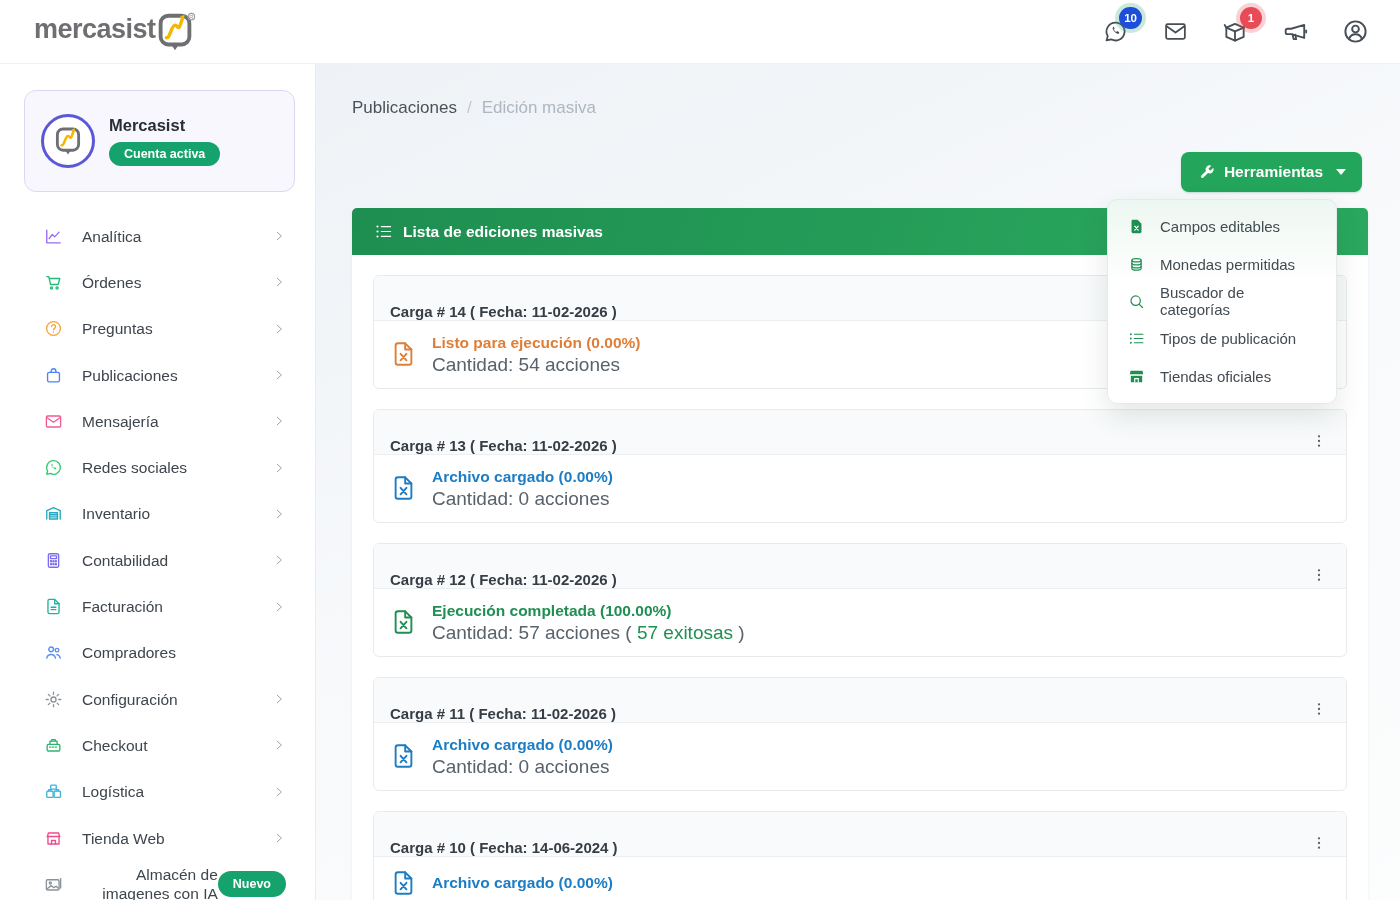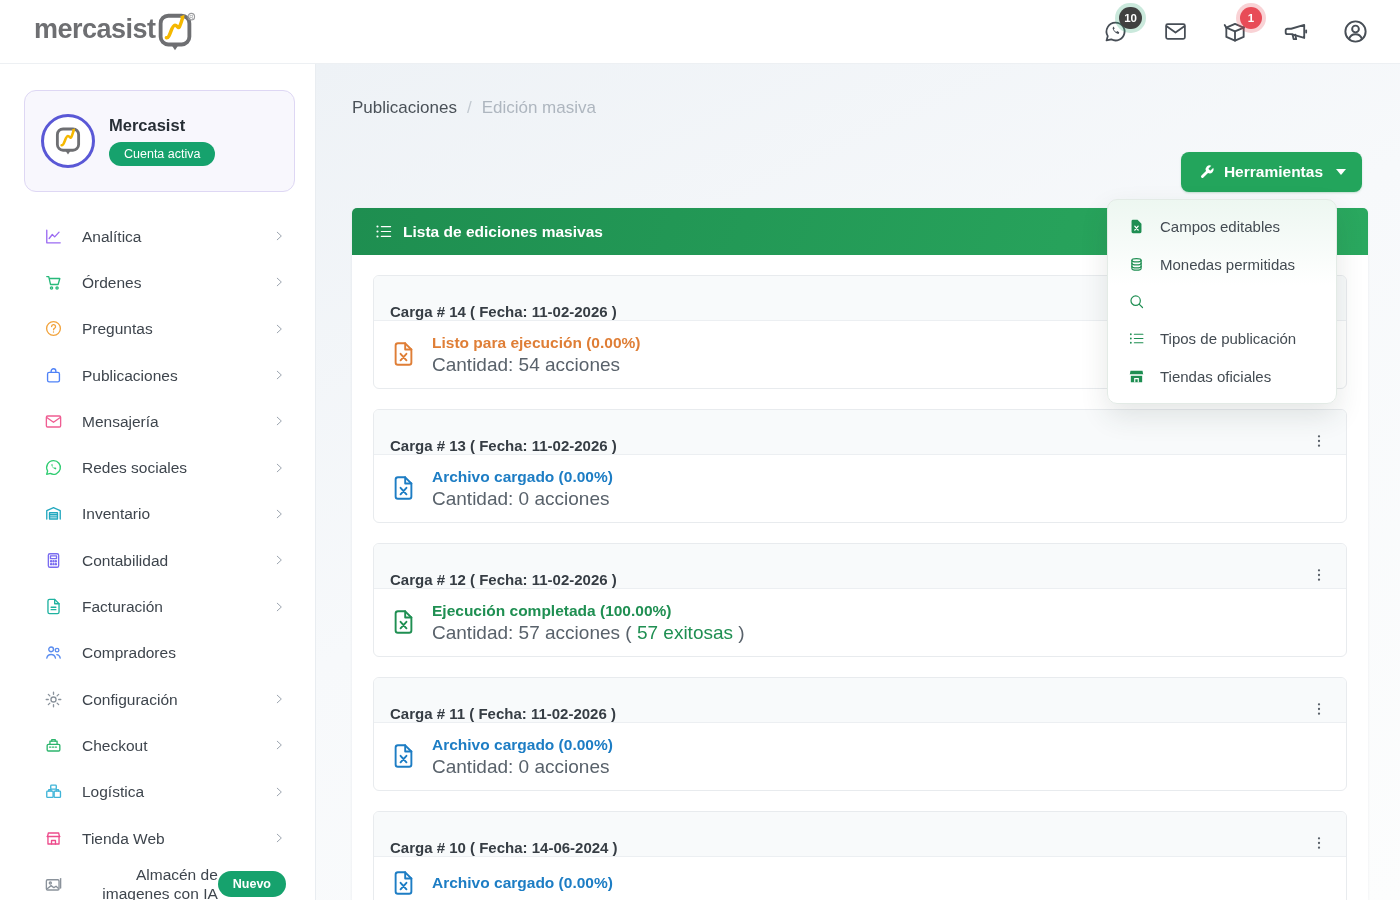--- a/index.html
+++ b/index.html
@@ -13,33 +13,33 @@
             padding:0 28px 0 34px; z-index:30; }
   .brand { display:flex; align-items:flex-start; cursor:pointer; }
   .brand-text { font-size:27px; font-weight:bold; color:#6e6f72; letter-spacing:-0.5px; line-height:40px; }
   .brand-glyph { margin-left:-4px; }
   .nav-actions { display:flex; align-items:center; gap:26px; }
   .nav-icon-btn { position:relative; background:none; border:none; color:#474e56; width:34px; height:34px;
                   display:flex; align-items:center; justify-content:center; cursor:pointer; }
   .nav-badge { position:absolute; top:-8px; right:-10px; min-width:22px; height:22px; border-radius:11px;
                color:#fff; font-size:11.5px; font-weight:bold; display:flex; align-items:center; justify-content:center;
                padding:0 5px; font-family:"Liberation Sans", sans-serif; }
-  .badge-green { background:#404040; box-shadow:0 0 0 4px rgba(44,168,114,0.25); }
+  .badge-green { background:#1d4ed8; box-shadow:0 0 0 4px rgba(44,168,114,0.25); }
   .badge-red   { background:#e84b57; box-shadow:0 0 0 4px rgba(232,75,87,0.25); }
 
   
   .sidebar { position:absolute; top:64px; left:0; width:316px; height:836px; background:#fff;
              border-right:1px solid #e9edf1; z-index:20; overflow:hidden; }
   .account-card { position:absolute; top:26px; left:24px; width:271px; height:102px; background:#f8f7fd;
                   border:1px solid #ded7f4; border-radius:12px; display:flex; align-items:center; gap:14px;
                   padding:0 14px 0 16px; cursor:pointer; }
   .account-logo { width:54px; height:54px; border-radius:50%; background:#fff; border:3px solid #5a58d6;
                   display:flex; align-items:center; justify-content:center; flex:none; }
   .account-name { font-size:16.5px; font-weight:bold; color:#272e35; margin-bottom:7px; }
-  .pill { display:inline-block; background:#16a26d; color:#fff; font-size:12.5px; font-weight:normal;
+  .pill { display:inline-block; background:#16a26d; color:#fff; font-size:12.5px; font-weight:bold;
           padding:5px 15px; border-radius:999px; }
   .side-nav { position:absolute; top:149px; left:24px; right:15px; }
   .side-item { min-height:46.3px; display:flex; align-items:center; padding:0 14px 0 20px; cursor:pointer;text-align:right; }
   .si-icon { width:19px; height:19px; margin-right:19px; flex:none; }
   .si-icon svg { width:19px; height:19px; }
   .si-label { font-size:15.5px; color:#3e454d; line-height:19px; }
   .chev { margin-left:auto; color:#9aa3ad; width:14px; height:14px; flex:none; }
   .nuevo-pill { margin-left:auto; background:#16a26d; color:#fff; font-size:12.5px; font-weight:bold;
                 padding:6px 15px; border-radius:999px; flex:none; }
 
@@ -399,20 +399,21 @@
         </span>
       <span class="dd-label">Monedas permitidas</span>
     </div>
     <div class="dd-item">
       <span class="dd-icon">
         <svg class="ic" viewBox="0 0 24 24" stroke-width="2.2">
             <circle cx="10.8" cy="10.8" r="6.6"></circle>
             <path d="M15.7 15.7l4.8 4.8"></path>
           </svg>
         </span>
+      <span class="dd-label">Buscador de categorías</span>
     </div>
     <div class="dd-item">
       <span class="dd-icon">
         <svg class="ic" viewBox="0 0 24 24" stroke-width="2.2">
             <path d="M9 6h12M9 12h12M9 18h12"></path>
             <circle cx="4" cy="6" r="1.3" fill="currentColor" stroke="none"></circle>
             <circle cx="4" cy="12" r="1.3" fill="currentColor" stroke="none"></circle>
             <circle cx="4" cy="18" r="1.3" fill="currentColor" stroke="none"></circle>
           </svg>
         </span>

